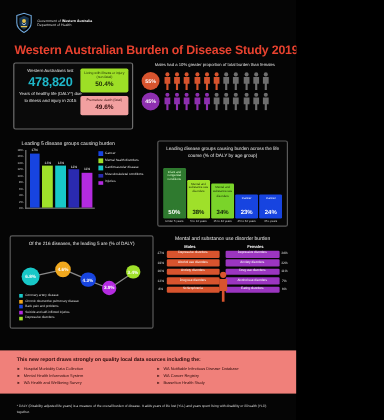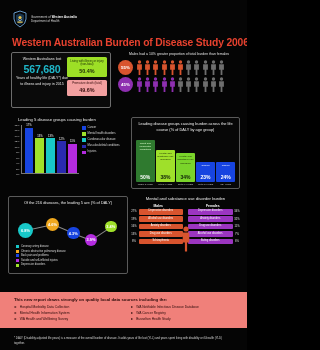--- a/index.html
+++ b/index.html
@@ -133,26 +133,26 @@
         <path d="M5.4 11.6 h5.2 v1.2 h-5.2 z" fill="#e8c24a"></path>
         <path d="M6.2 9.4 l1.8 1.4 l1.8 -1.4" fill="none" stroke="#cfe2f3" stroke-width="0.7"></path>
       </svg>
     </span>
     <span class="logo-text">
       <span><span>Government of </span><b>Western Australia</b></span><br>
       <span>Department of Health</span>
     </span>
   </div>
 
-  <div class="title">Western Australian Burden of Disease Study 2006</div>
+  <div class="title">Western Australian Burden of Disease Study 2019</div>
 
   <div class="statbox">
     <div class="sb-left">
       <div class="sb-l1">Western Australians lost</div>
-      <div class="sb-big">567,680</div>
+      <div class="sb-big">478,820</div>
       <div class="sb-l2">Years of healthy life (DALY*) due to illness and injury in 2015</div>
     </div>
     <div class="sb-right">
       <div class="chip green">
         <span class="cl">Living with illness or injury (non-fatal)</span>
         <span class="cv">50.4%</span>
       </div>
       <div class="chip pink">
         <span class="cl">Premature death (fatal)</span>
         <span class="cv">49.6%</span>

